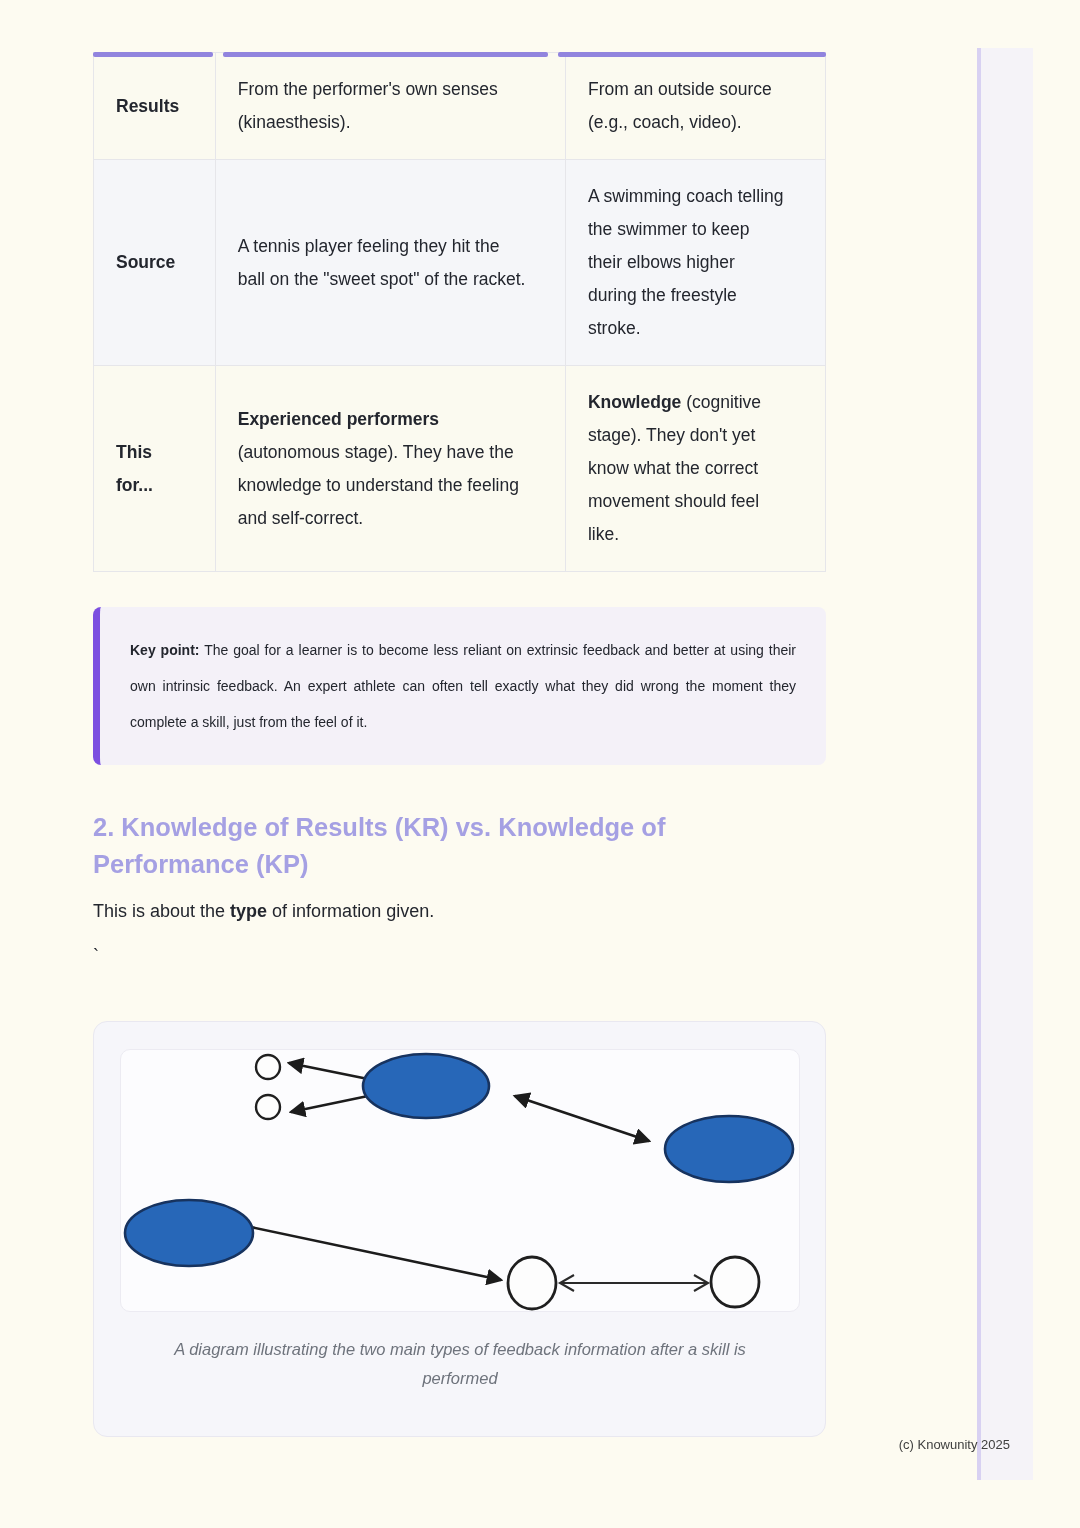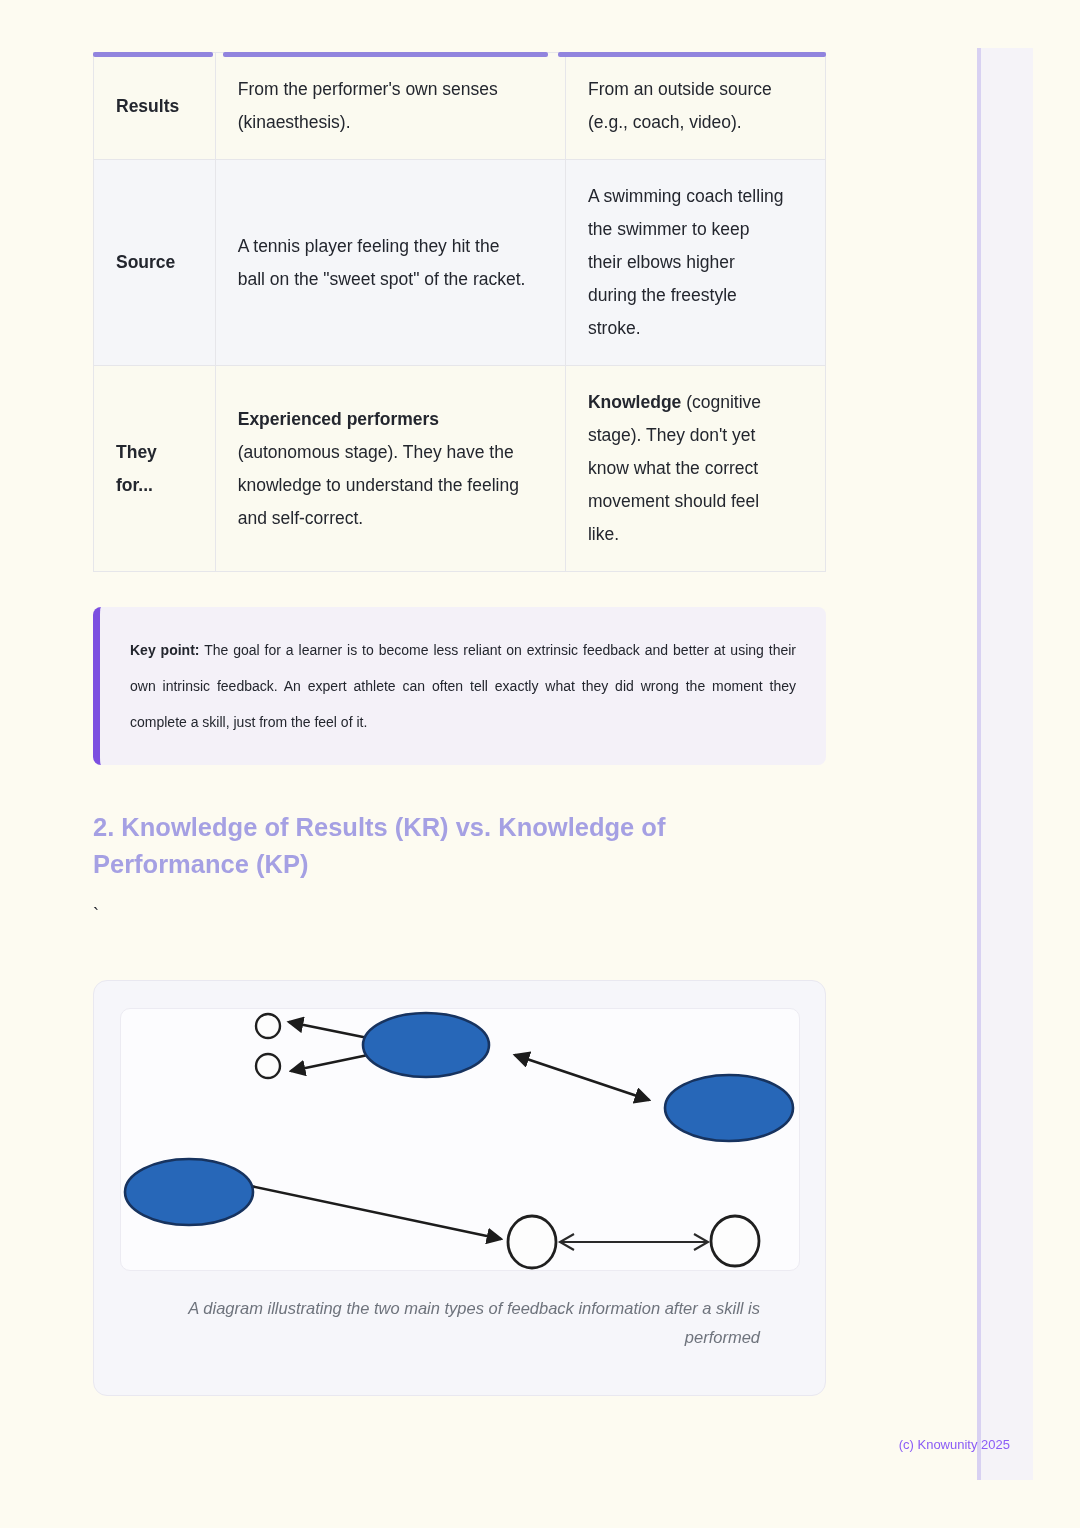--- a/index.html
+++ b/index.html
@@ -102,33 +102,33 @@
     width: 680px;
     height: 263px;
     background: #fcfcfe;
     border: 1px solid #ecebf2;
     border-radius: 10px;
     overflow: hidden;
   }
   .figure-caption {
     margin-top: 23px;
     padding: 0 40px;
-    text-align: right;
+    text-align: center;
     font-style: italic;
     font-size: 16.5px;
     line-height: 29px;
     color: var(--caption_color, #6e737c);
   }
 
   .page-footer {
     position: absolute;
     top: 1437px;
     right: 70px;
     font-size: 13px;
-    color: #8b5cf6;
+    color: #404040;
     z-index: 5;
   }
 
   svg .blue-shape { stroke: var(--ellipse_stroke, #17335f); stroke-width: 2.6; }
   svg .white-shape { fill: #fdfdfd; stroke: #1f1f1f; }
   svg .arrow { stroke: #1c1c1c; stroke-width: 2.6; fill: none; }
   svg .thin-arrow { stroke: #2a2a2a; stroke-width: 2.1; fill: none; }
 </style>
 </head>
 <body>
@@ -148,34 +148,37 @@
           <td class="hdr"><span>Results</span></td>
           <td class="c2"><span>From the performer's own senses (kinaesthesis).</span></td>
           <td class="c3"><span>From an outside source (e.g., coach, video).</span></td>
         </tr>
         <tr class="r2 row-even">
           <td class="hdr"><span>Source</span></td>
           <td class="c2"><span>A tennis player feeling they hit the ball on the "sweet spot" of the racket.</span></td>
           <td class="c3"><span>A swimming coach telling the swimmer to keep their elbows higher during the freestyle stroke.</span></td>
         </tr>
         <tr class="r3 row-odd">
-          <td class="hdr"><span>They for...</span></td>
+          <td class="hdr"><span>This for...</span></td>
           <td class="c2"><span class="b">Experienced performers</span><span> (autonomous stage). They have the knowledge to understand the feeling and self-correct.</span></td>
           <td class="c3"><span class="b">Knowledge</span><span> (cognitive stage). They don't yet know what the correct movement should feel like.</span></td>
         </tr>
       </tbody>
     </table>
   </div>
 
   <div class="keypoint">
     <span class="b">Key point:</span><span> The goal for a learner is to become less reliant on extrinsic feedback and better at using their own intrinsic feedback. An expert athlete can often tell exactly what they did wrong the moment they complete a skill, just from the feel of it.</span>
   </div>
 
   <h2 class="section-heading">2. Knowledge of Results (KR) vs. Knowledge of Performance (KP)</h2>
 
+  <p class="intro">
+    <span>This is about the </span><span class="b">type</span><span> of information given.</span>
+  </p>
 
   <p class="stray">`</p>
 
   <div class="figure-card">
     <div class="diagram-box">
       <svg width="680" height="262" viewBox="0 0 680 262">
         <defs>
           <marker id="tri" viewBox="0 0 10 10" refX="8.5" refY="5" markerWidth="6.5" markerHeight="6.5" orient="auto-start-reverse">
             <path d="M0,0 L10,5 L0,10 z" fill="#1c1c1c"></path>
           </marker>

